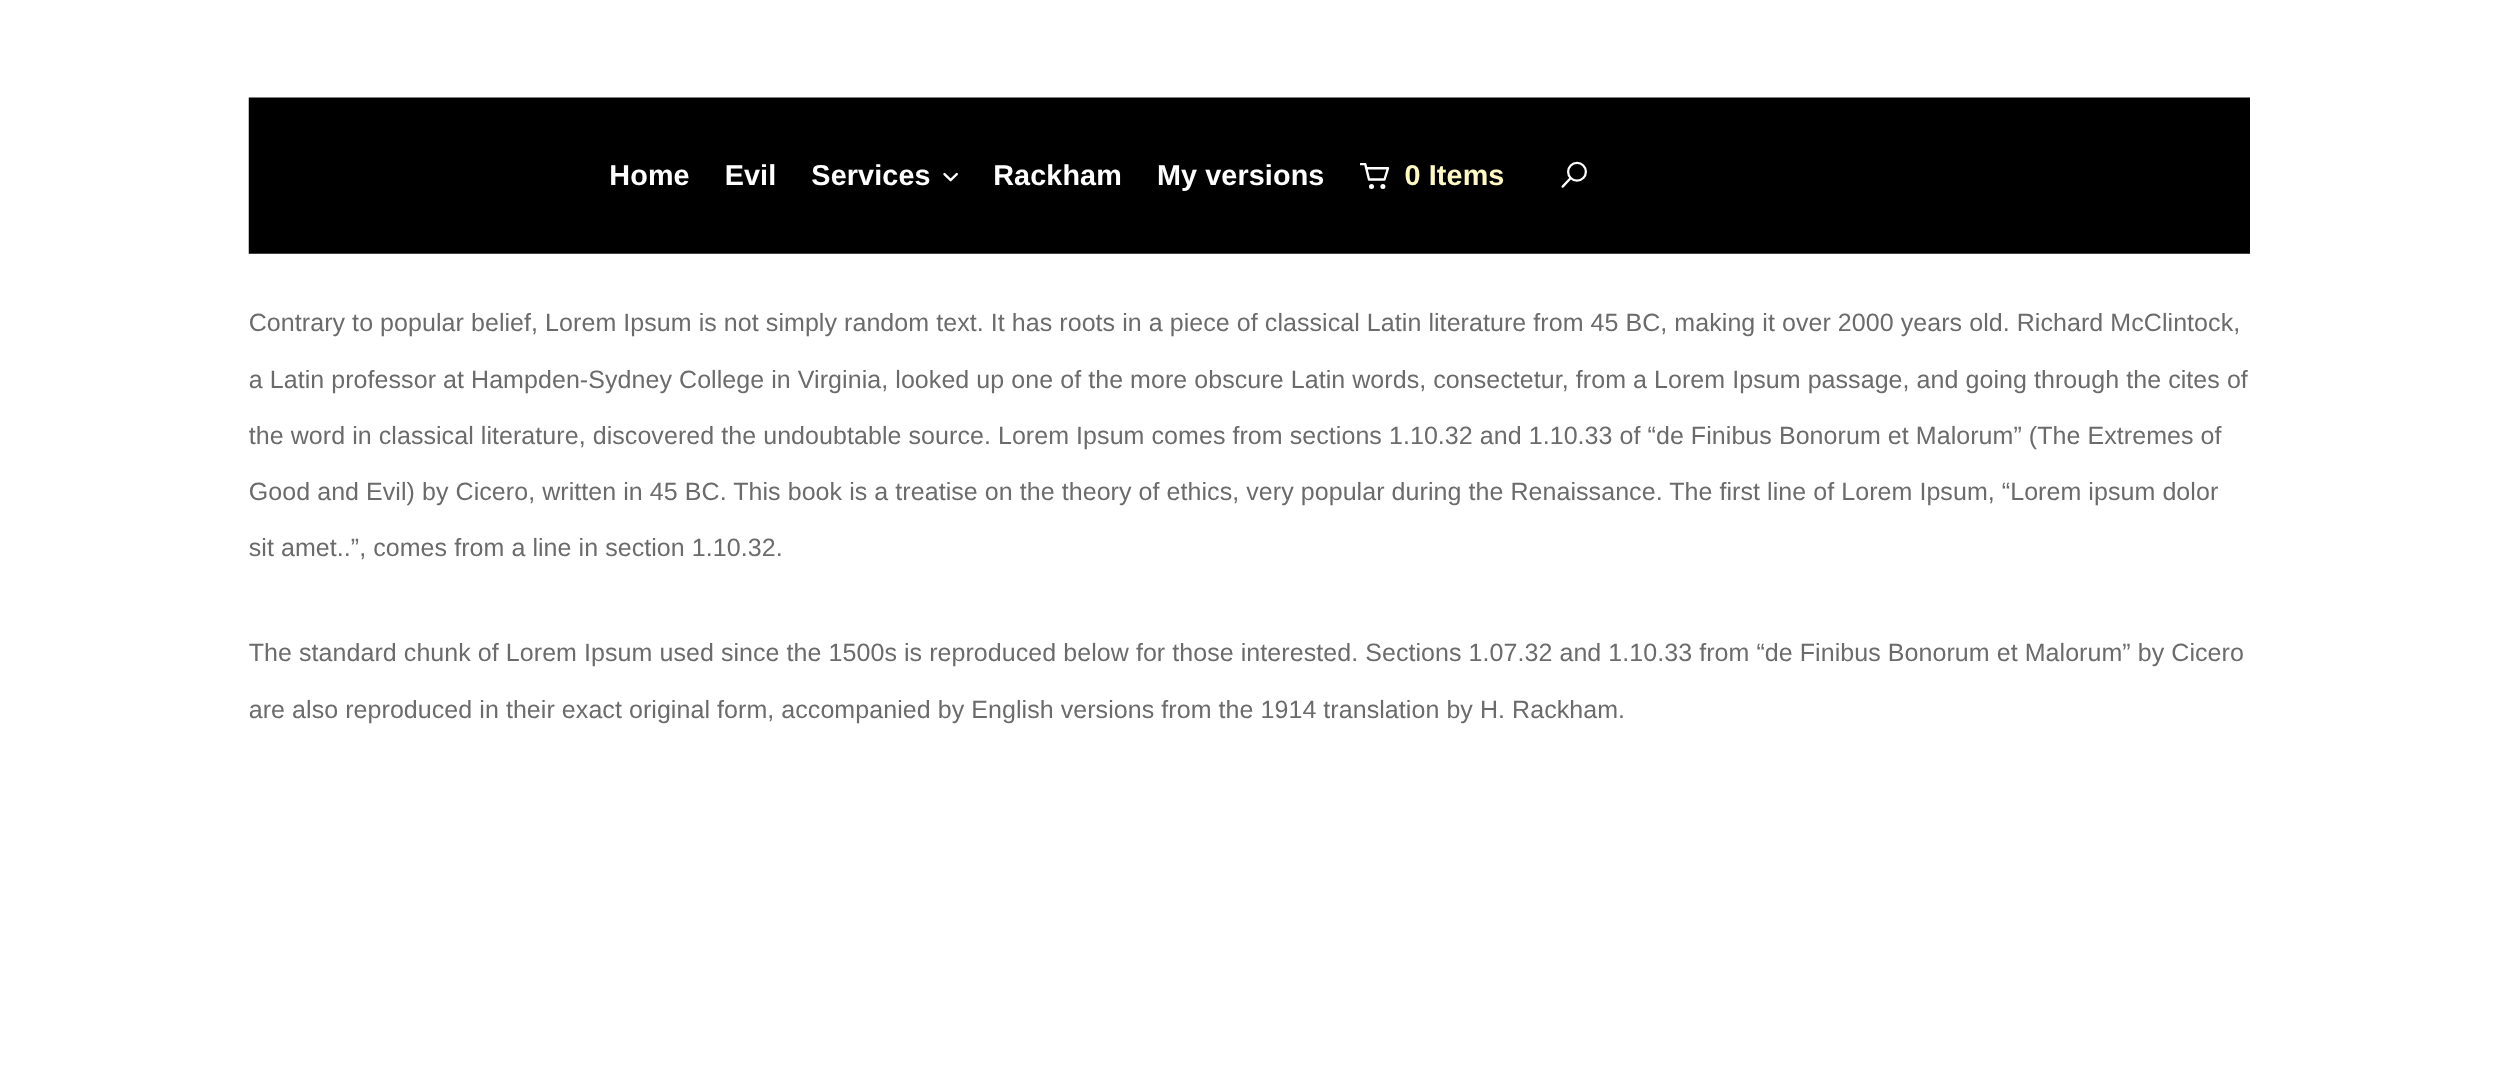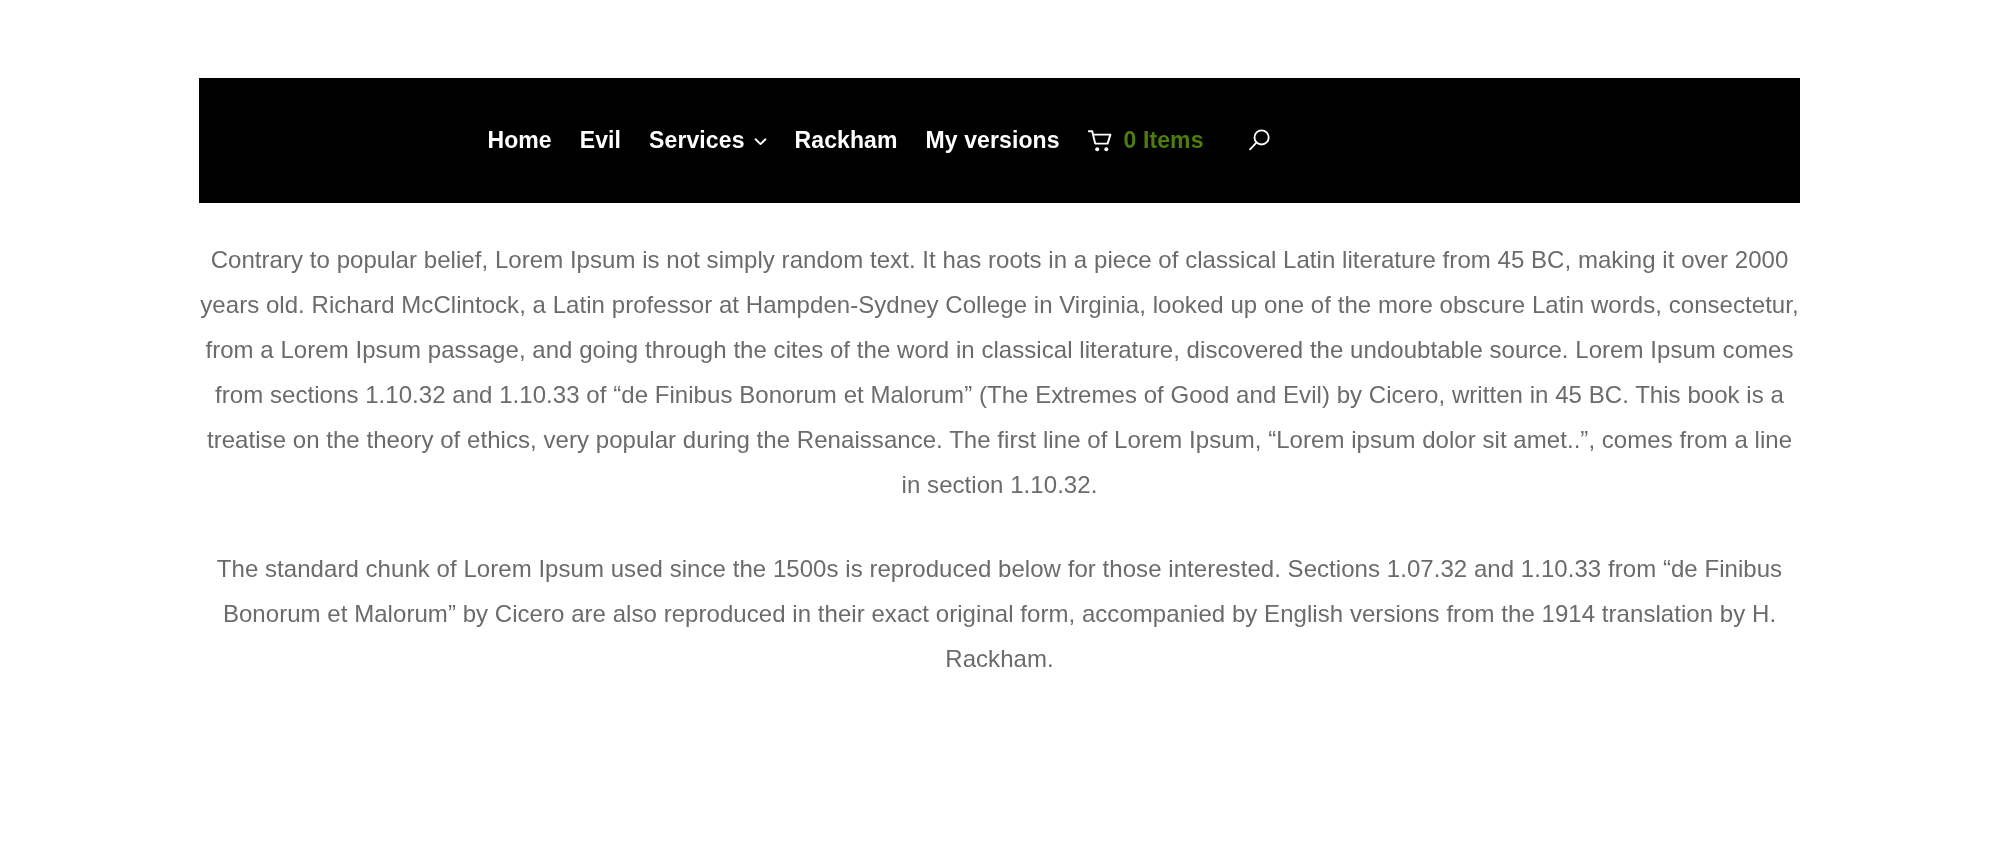--- a/index.html
+++ b/index.html
@@ -81,21 +81,21 @@
   .cart-icon {
     display: inline-block;
     width: 25px;
     height: 23px;
     position: relative;
     top: 1px;
   }
   .cart-icon svg { display: block; }
 
   .cart-count {
-    color: #4d7c0f;
+    color: #fef9c3;
     font-size: 23px;
     font-weight: 600;
     letter-spacing: 0.1px;
     white-space: nowrap;
   }
 
   .search-btn {
     display: flex;
     align-items: center;
     justify-content: center;
@@ -109,25 +109,25 @@
   
   .content {
     position: absolute;
     left: 199px;
     top: 237px;
     width: 1601px;
   }
 
   .body-paragraph {
     color: #6b6b6b;
-    font-size: 24px;
+    font-size: 20px;
     line-height: 45px;
     margin: 0 0 39px 0;
     letter-spacing: 0.05px;
-    text-align: center;
+    text-align: left;
     font-weight: 400;
   }
   .body-paragraph:last-child { margin-bottom: 0; }
 </style>
 </head>
 <body>
 
 <div class="page">
 
   <div class="navbar">

